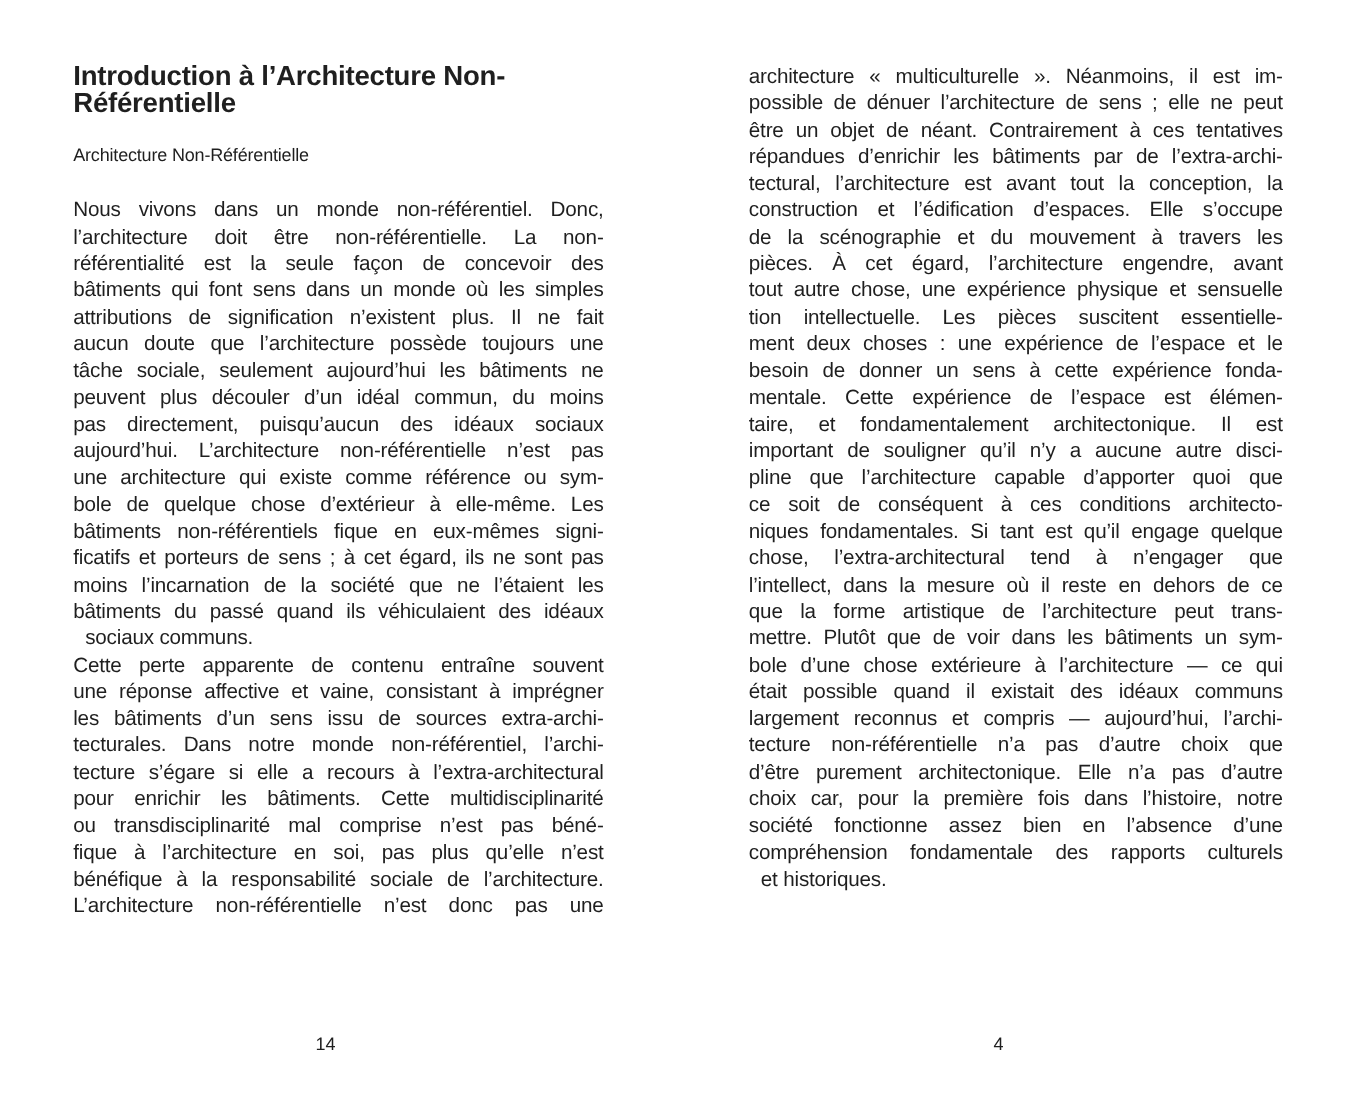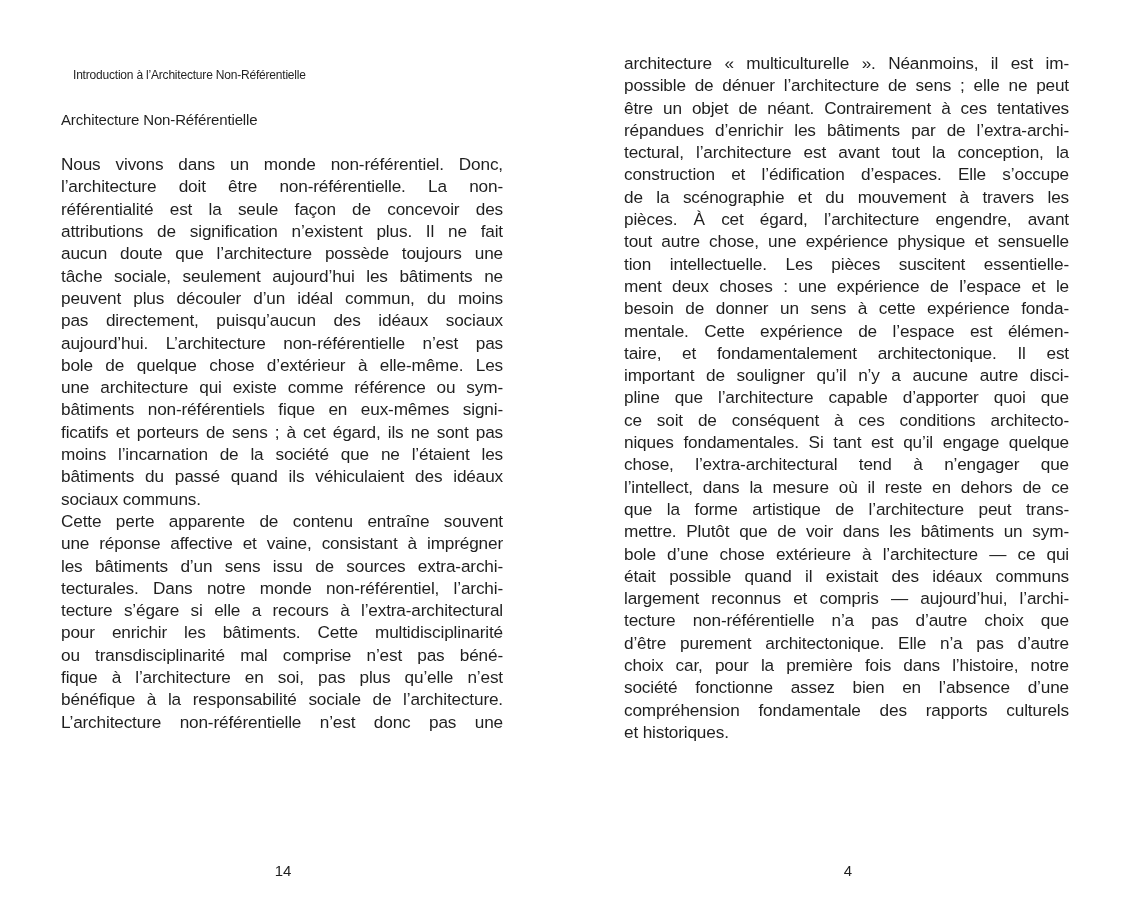--- a/index.html
+++ b/index.html
@@ -26,23 +26,23 @@
     .column {
       position: absolute;
       font-size: 17.2px;
       line-height: 22.3px;
       letter-spacing: -0.15px;
     }
     .page-left .column { left: 61px; top: 52px; width: 442px; }
     .page-right .column { left: 59px; top: 52px; width: 445px; }
 
     .heading {
-      font-weight: normal;
-      margin: 12px;
-      font-size: 12px;
+      font-weight: bold;
+      margin: 0;
+      font-size: 23px;
       line-height: 22.3px;
       letter-spacing: -0.2px;
     }
     .subheading {
       margin: 0;
       margin-top: 22.3px;
       font-weight: normal;
       font-size: 15px;
       line-height: 22.3px;
     }
@@ -52,52 +52,53 @@
     .line {
       display: block;
       white-space: nowrap;
       text-align: justify;
       text-align-last: justify;
       height: 22.3px;
       overflow: visible;
     }
     .line.last {
       text-align-last: left;
+      margin-left: 10px;
     }
     .page-number {
       position: absolute;
       top: 862px;
       width: 40px;
-      text-align: center;
       font-size: 15px;
       line-height: 18px;
       color: #1f1f1f;
     }
     .page-left .page-number { left: 263px; }
     .page-right .page-number { left: 263px; }
   </style>
 </head>
 <body>
 
 <div class="page page-left">
   <div class="column">
     <h1 class="heading">Introduction à l’Architecture Non-Référentielle</h1>
     <h2 class="subheading">Architecture Non-Référentielle</h2>
     <div class="body-text">
       <span class="line">Nous vivons dans un monde non-référentiel. Donc,</span>
       <span class="line">l’architecture doit être non-référentielle. La non-</span>
       <span class="line">référentialité est la seule façon de concevoir des</span>
+      <span class="line">bâtiments qui font sens dans un monde où les simples</span>
       <span class="line">attributions de signification n’existent plus. Il ne fait</span>
       <span class="line">aucun doute que l’architecture possède toujours une</span>
       <span class="line">tâche sociale, seulement aujourd’hui les bâtiments ne</span>
       <span class="line">peuvent plus découler d’un idéal commun, du moins</span>
       <span class="line">pas directement, puisqu’aucun des idéaux sociaux</span>
       <span class="line">aujourd’hui. L’architecture non-référentielle n’est pas</span>
+      <span class="line">une architecture qui existe comme référence ou sym-</span>
       <span class="line">bole de quelque chose d’extérieur à elle-même. Les</span>
-      <span class="line">une architecture qui existe comme référence ou sym-</span>
       <span class="line">bâtiments non-référentiels fique en eux-mêmes signi-</span>
       <span class="line">ficatifs et porteurs de sens ; à cet égard, ils ne sont pas</span>
       <span class="line">moins l’incarnation de la société que ne l’étaient les</span>
       <span class="line">bâtiments du passé quand ils véhiculaient des idéaux</span>
       <span class="line last">sociaux communs.</span>
       <span class="line">Cette perte apparente de contenu entraîne souvent</span>
       <span class="line">une réponse affective et vaine, consistant à imprégner</span>
       <span class="line">les bâtiments d’un sens issu de sources extra-archi-</span>
       <span class="line">tecturales. Dans notre monde non-référentiel, l’archi-</span>
       <span class="line">tecture s’égare si elle a recours à l’extra-architectural</span>

